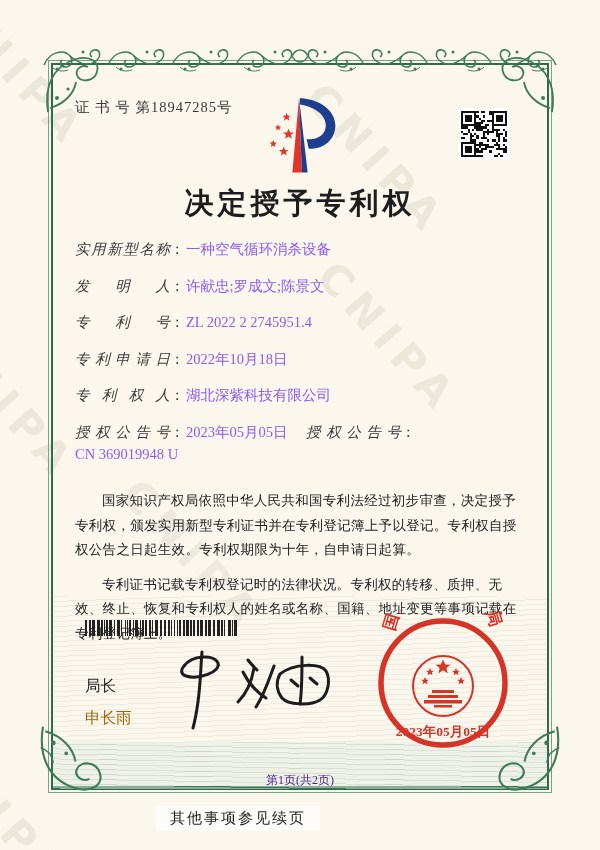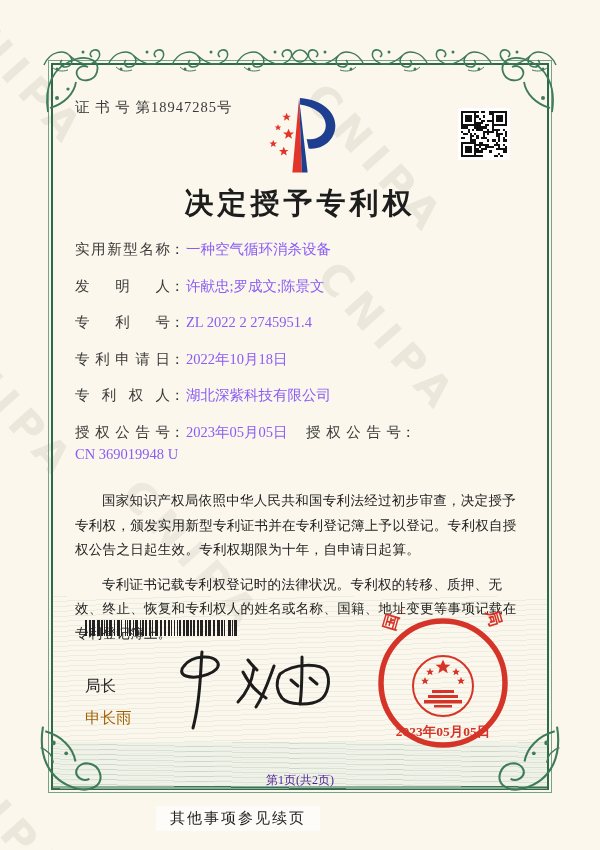--- a/index.html
+++ b/index.html
@@ -46,21 +46,21 @@
 
   .logo{position:absolute;left:252px;top:96px;}
   .qr{position:absolute;left:458px;top:108px;background:#fff;padding:3px;}
 
   .title{position:absolute;left:0;top:184px;width:600px;text-align:center;
       font-size:29px;font-weight:bold;letter-spacing:4px;color:#1d1d1d;}
 
   .fields{position:absolute;left:75px;top:238px;width:458px;font-size:14.5px;color:#333;}
   .field-row{margin-bottom:14.5px;line-height:22px;}
   .f-label{display:inline-block;width:95px;text-align:justify;text-align-last:justify;
-      vertical-align:top;color:#3a3a3a;}
+      vertical-align:top;color:#3a3a3a;font-style:italic;}
   .f-colon{display:inline-block;width:16px;vertical-align:top;}
   .f-value{display:inline-block;width:344px;vertical-align:top;color:#8b5cf6;}
   .f-value.short{width:120px;}
 
   .paras{position:absolute;left:75px;top:489px;width:452px;font-size:13.5px;
       line-height:1.82;color:#222;}
   .paras p{margin:0 0 10px 0;text-indent:2em;letter-spacing:0.3px;}
 
   .barcode{position:absolute;left:85px;top:620px;}
 

